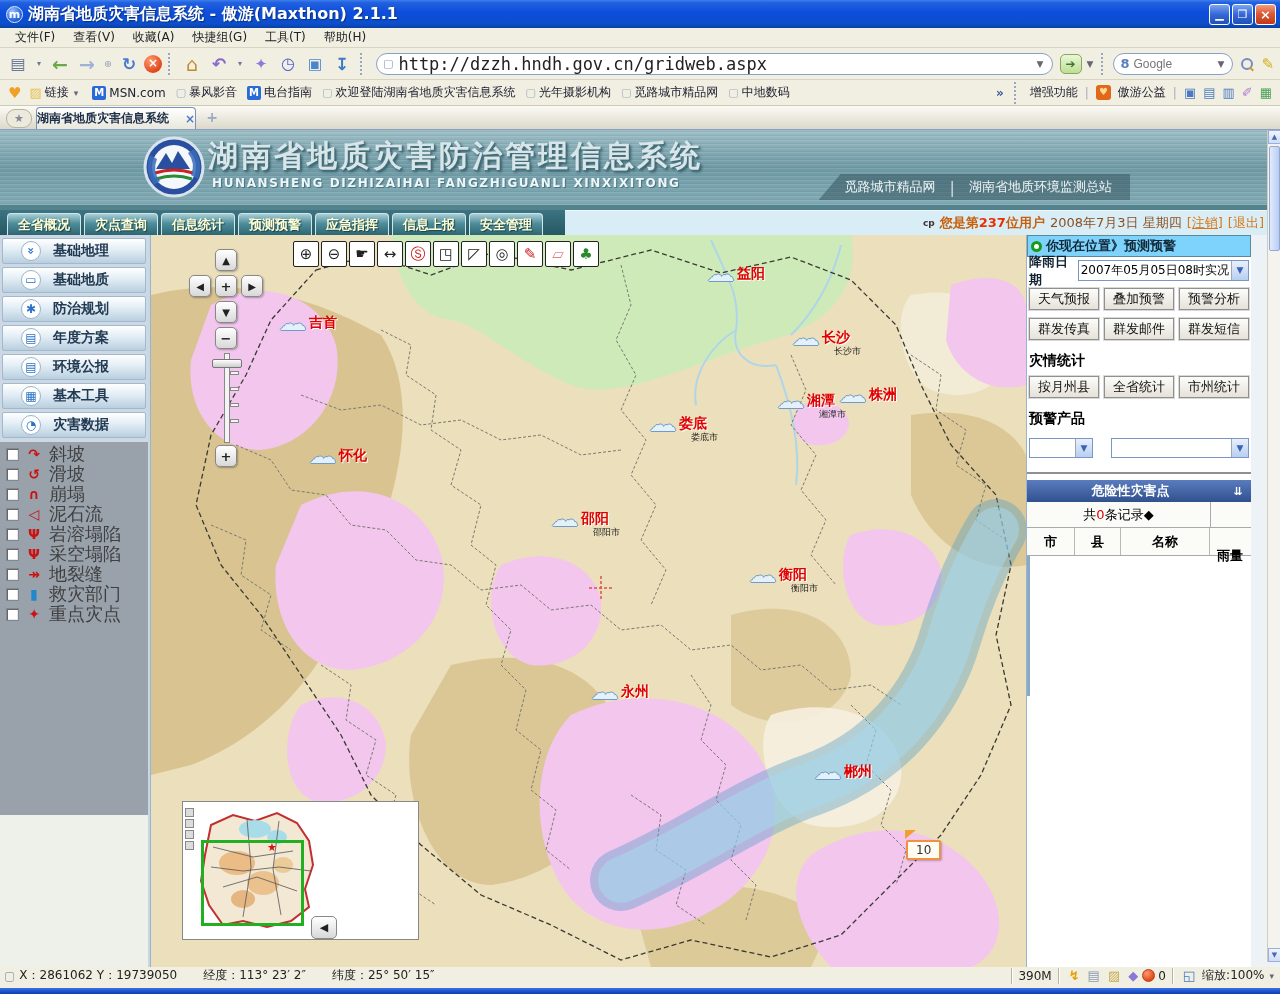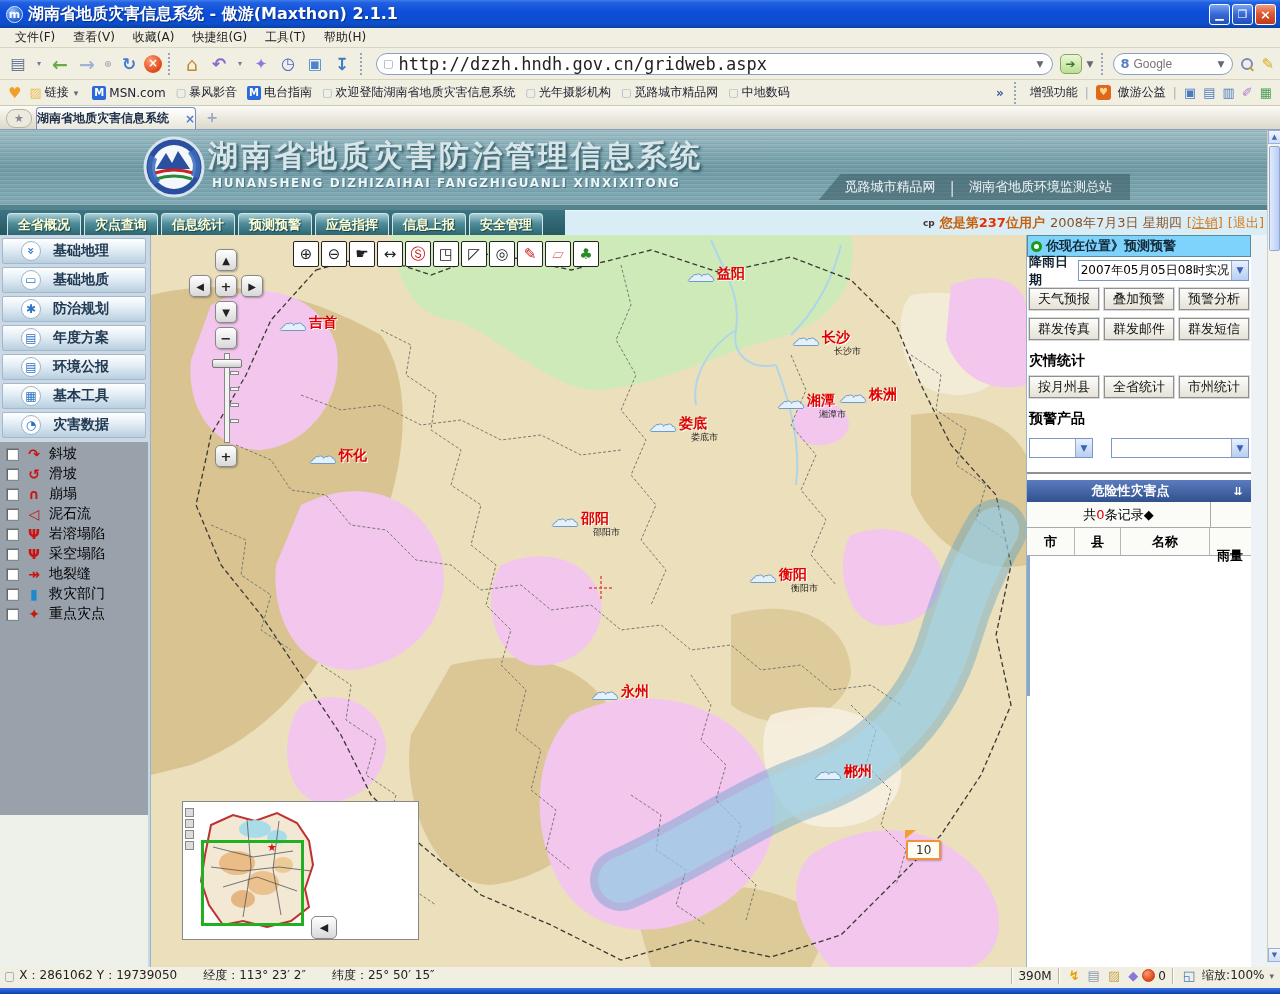--- a/index.html
+++ b/index.html
@@ -108,21 +108,21 @@
     background:linear-gradient(180deg,#ffffff,#e2edf5 45%,#b9cfdf); display:flex; align-items:center; }
   .acc-icon { width:20px; height:20px; margin:0 12px 0 18px; border-radius:50%; background:#fff; border:1px solid #9ab4c8;
     color:#2a72c8; font-size:12px; font-weight:bold; display:flex; align-items:center; justify-content:center; }
   .acc-icon.rot { transform:rotate(90deg); }
   .acc-label { font-size:14px; font-weight:bold; color:#223a52; }
   .layers-wrap { height:183px; background:#99a1ab; padding:2px 0 0 6px; }
   .layer-row { height:20px; display:flex; align-items:center; gap:6px; }
   .cb { width:13px; height:13px; background:#fff; border:1px solid #808890; box-shadow:inset 1px 1px 0 #666, inset -1px -1px 0 #e8e8e8; }
   .lglyph { width:18px; text-align:center; color:#cc1111; font-size:14px; font-weight:bold; }
   .lglyph.blue { color:#2288cc; }
-  .llabel { font-size:14px; color:#000000; }
+  .llabel { font-size:18px; color:#404040; }
   .side-fill1 { height:190px; background:#99a1ab; }
   .side-fill2 { height:152px; background:#eef0ea; }
 
   .col-div { width:3px; background:#c4d8e8; border-right:1px solid #9ab4cc; }
 
   
   .map { position:relative; width:875px; height:732px; overflow:hidden; background:#ecdfbb; }
   .map svg.base { position:absolute; left:0; top:0; }
   .map-toolbar { position:absolute; left:142px; top:6px; display:flex; gap:2px; z-index:6; }
   .mtb-btn { width:26px; height:26px; background:#fff; border:1px solid #222; border-radius:2px; font-size:15px;
@@ -522,21 +522,21 @@
         <div class="slider-track"></div>
         <div class="slider-tick" style="top:136px;"></div>
         <div class="slider-tick" style="top:152px;"></div>
         <div class="slider-tick" style="top:168px;"></div>
         <div class="slider-tick" style="top:184px;"></div>
         <div class="slider-handle"></div>
         <div class="navpad" style="left:64px;top:210px;font-size:13px;">+</div>
 
         <div id="cities">
             <div class="city" style="left: 128px; top: 78px;"><span class="clouds">☁☁</span><span class="cname">吉首</span></div>
-            <div class="city" style="left: 536px; top: 29px;"><span class="clouds">☁☁</span><span class="cname">益阳</span></div>
+            <div class="city" style="left: 556px; top: 29px;"><span class="clouds">☁☁</span><span class="cname">益阳</span></div>
             <div class="city" style="left: 641px; top: 93px;"><span class="clouds">☁☁</span><span class="cname">长沙</span><span class="csub">长沙市</span></div>
             <div class="city" style="left: 626px; top: 156px;"><span class="clouds">☁☁</span><span class="cname">湘潭</span><span class="csub">湘潭市</span></div>
             <div class="city" style="left: 688px; top: 150px;"><span class="clouds">☁☁</span><span class="cname">株洲</span></div>
             <div class="city" style="left: 498px; top: 179px;"><span class="clouds">☁☁</span><span class="cname">娄底</span><span class="csub">娄底市</span></div>
             <div class="city" style="left: 158px; top: 211px;"><span class="clouds">☁☁</span><span class="cname">怀化</span></div>
             <div class="city" style="left: 400px; top: 274px;"><span class="clouds">☁☁</span><span class="cname">邵阳</span><span class="csub">邵阳市</span></div>
             <div class="city" style="left: 598px; top: 330px;"><span class="clouds">☁☁</span><span class="cname">衡阳</span><span class="csub">衡阳市</span></div>
             <div class="city" style="left: 440px; top: 447px;"><span class="clouds">☁☁</span><span class="cname">永州</span></div>
             <div class="city" style="left: 663px; top: 527px;"><span class="clouds">☁☁</span><span class="cname">郴州</span></div>
           </div>

